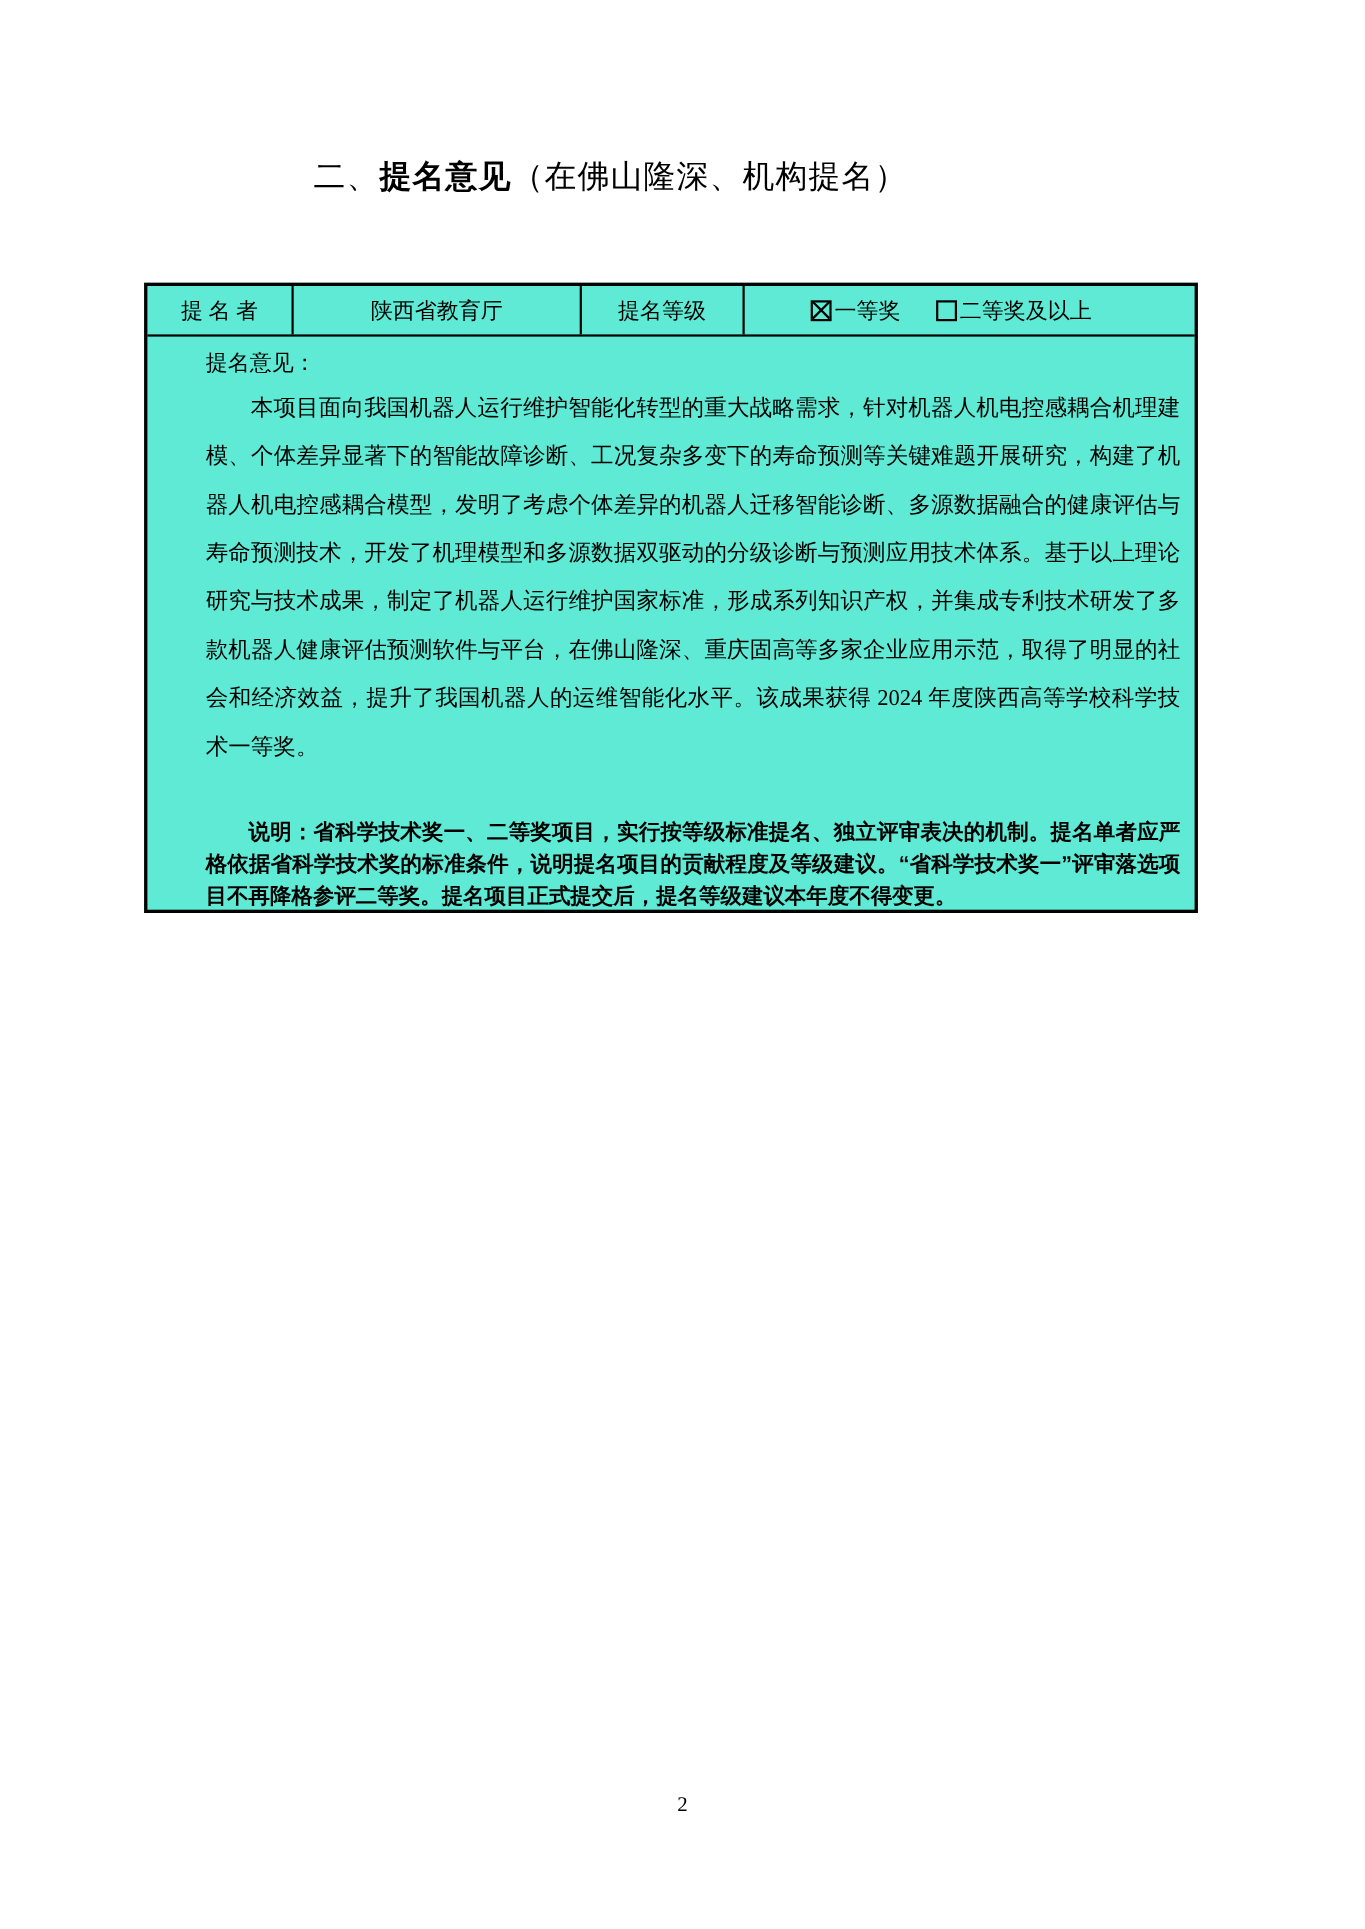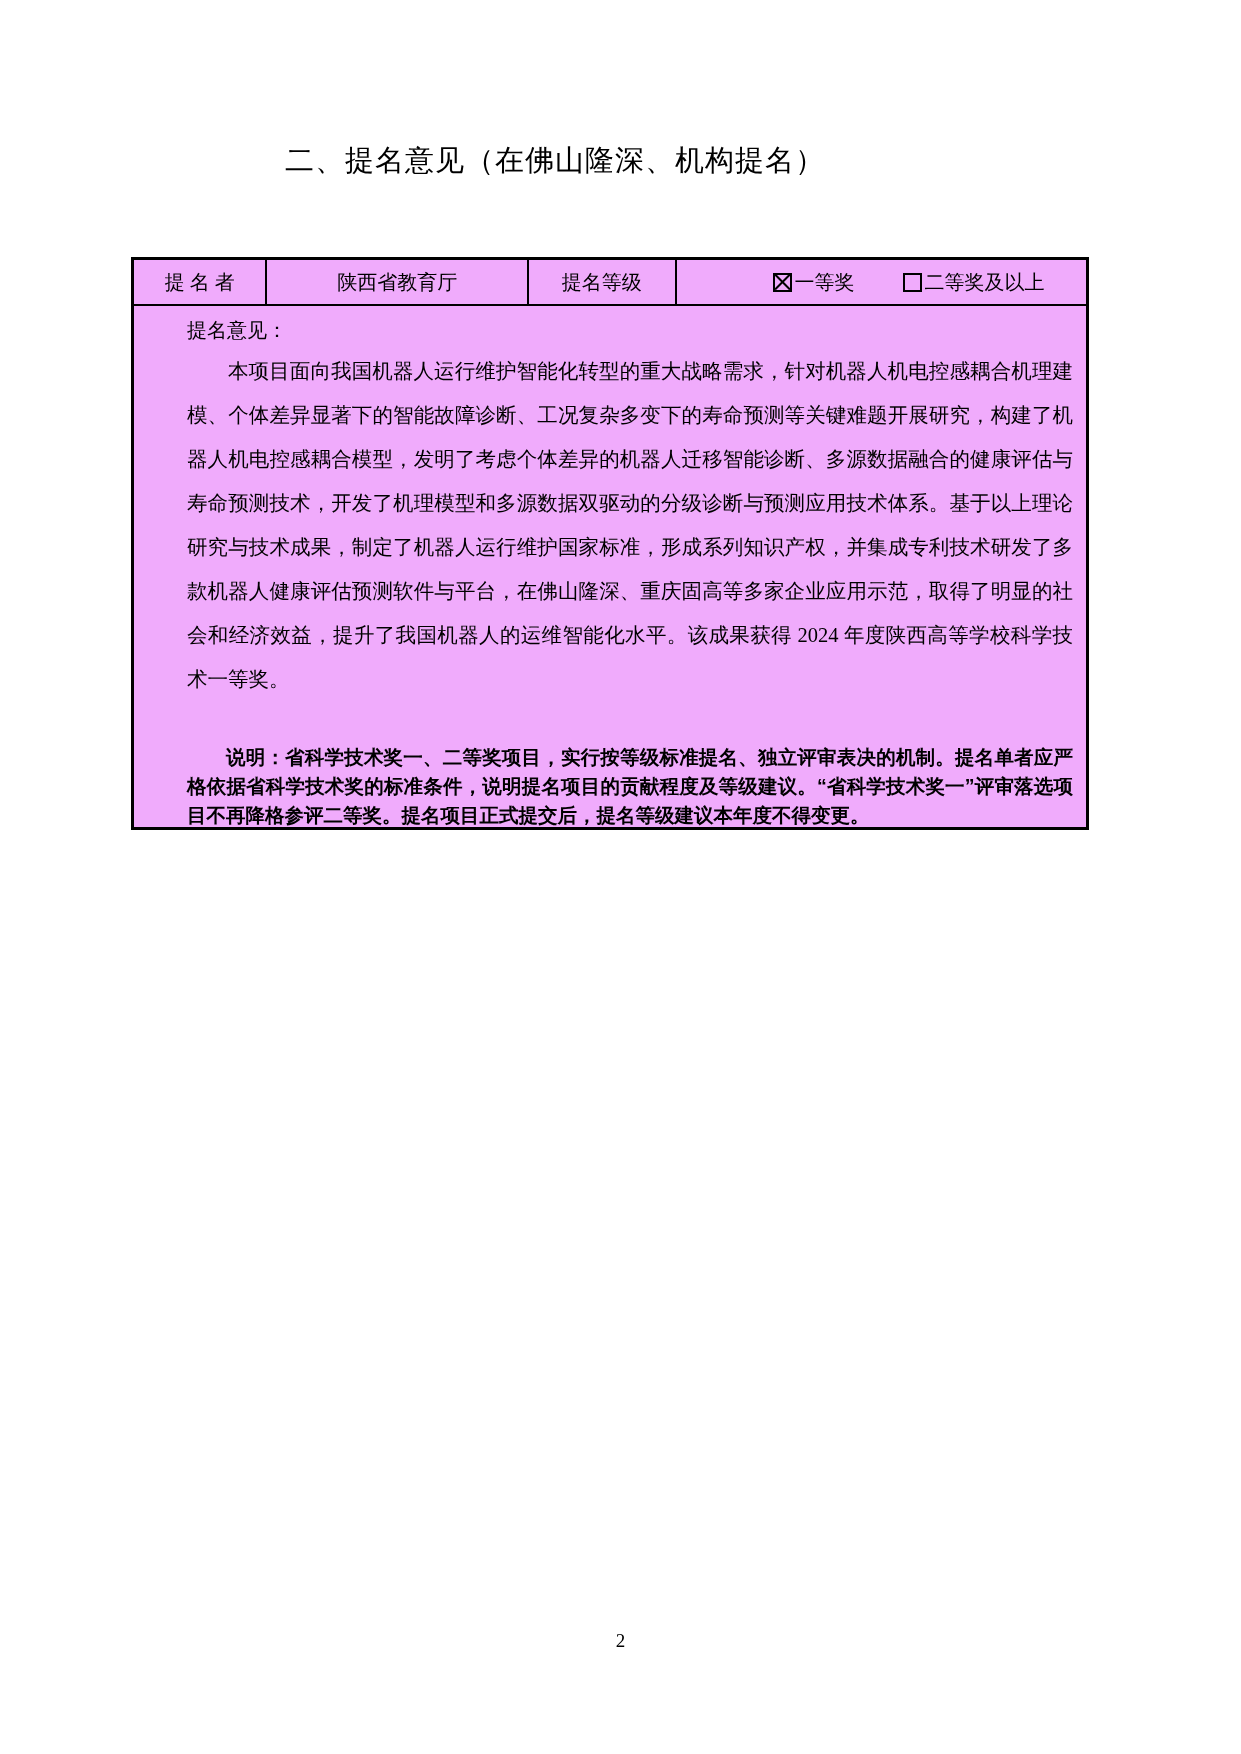--- a/index.html
+++ b/index.html
@@ -15,29 +15,29 @@
   .doc-title {
     position: absolute;
     top: 141px;
     left: 0;
     width: 1110px;
     text-align: center;
     font-size: 29px;
     letter-spacing: 1px;
     white-space: nowrap;
   }
-  .doc-title .bold { font-weight: normal; }
+  .doc-title .bold { font-weight: bold; }
 
   .form-table {
     position: absolute;
     left: 131px;
     top: 257px;
     width: 958px;
     border: 3px solid #000;
-    background: #f0abfc;
+    background: #5eead4;
   }
 
   .header-row {
     display: flex;
     height: 46px;
     border-bottom: 2px solid #000;
   }
   .header-cell {
     display: flex;
     align-items: center;
@@ -45,22 +45,22 @@
     font-size: 20px;
     border-right: 2px solid #000;
   }
   .cell-nominator-label { width: 14%; }
   .cell-nominator-value { width: 27.5%; }
   .cell-grade-label { width: 15.5%; }
   .cell-grade-options {
     flex: 1;
     border-right: none;
     justify-content: flex-start;
-    padding-left: 96px;
-    gap: 48px;
+    padding-left: 60px;
+    gap: 32px;
     text-align: right;
   }
 
   .grade-option {
     display: flex;
     align-items: center;
     gap: 3px;
     font-size: 20px;
   }
   .checkbox {

